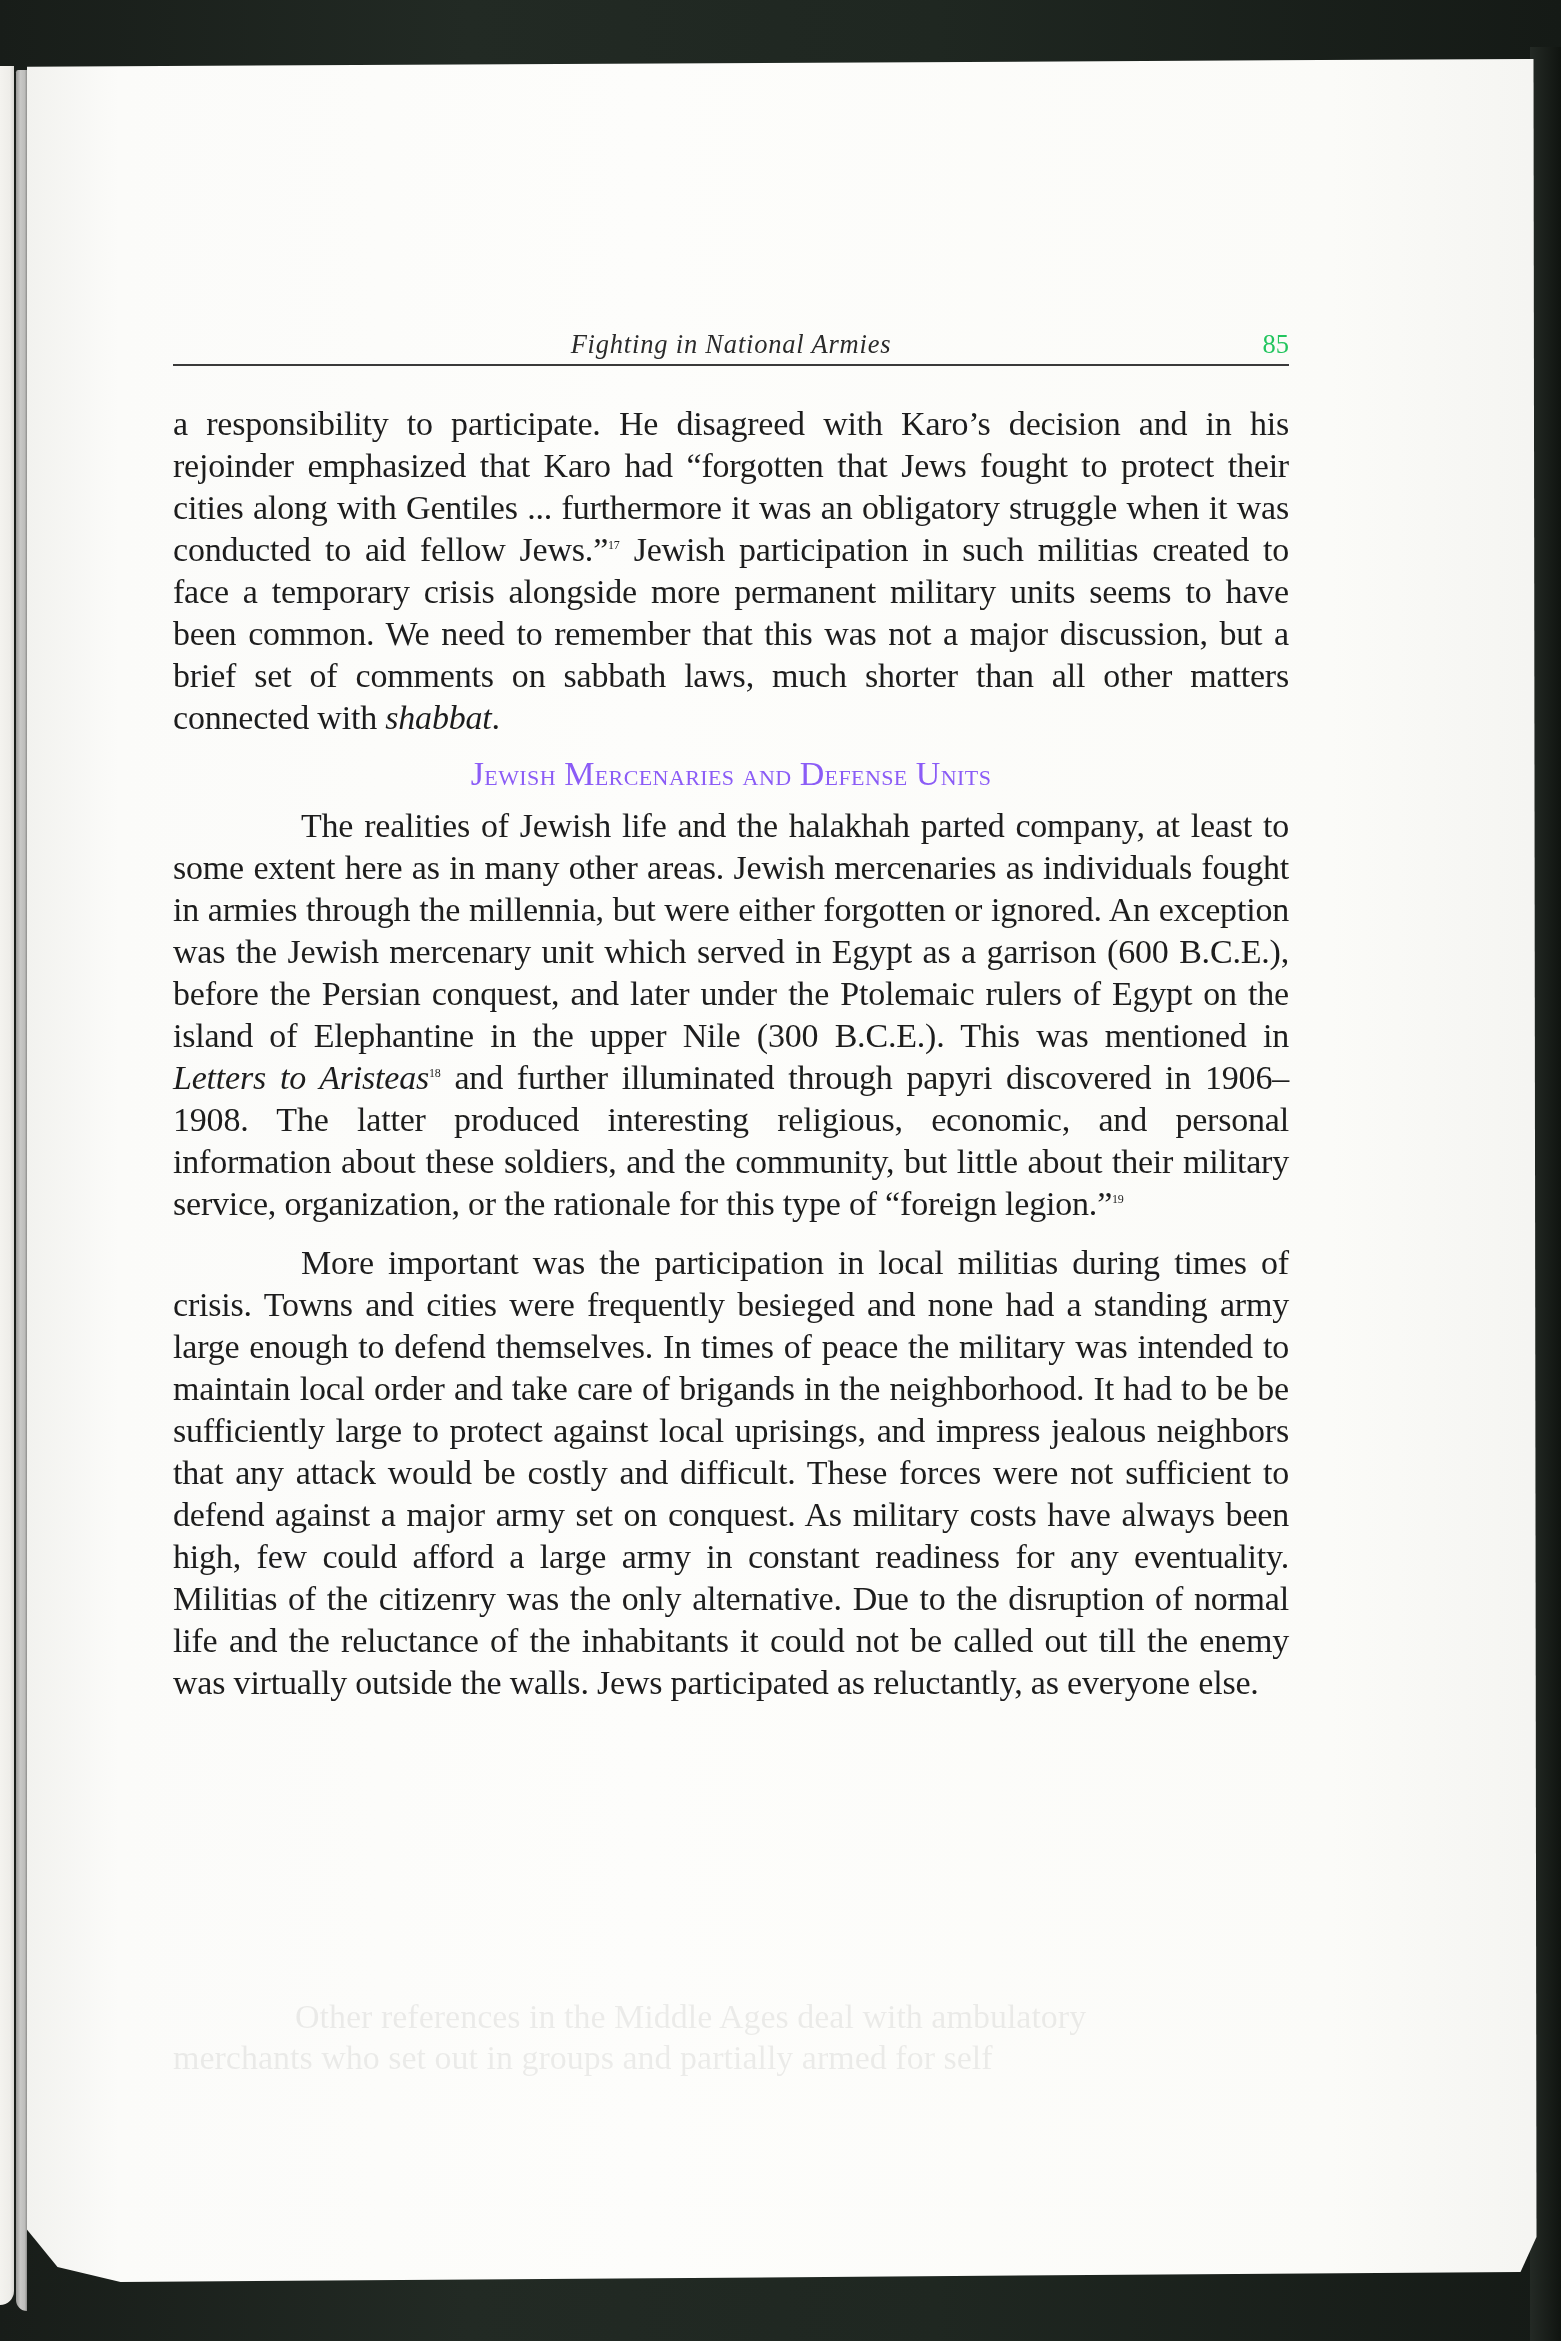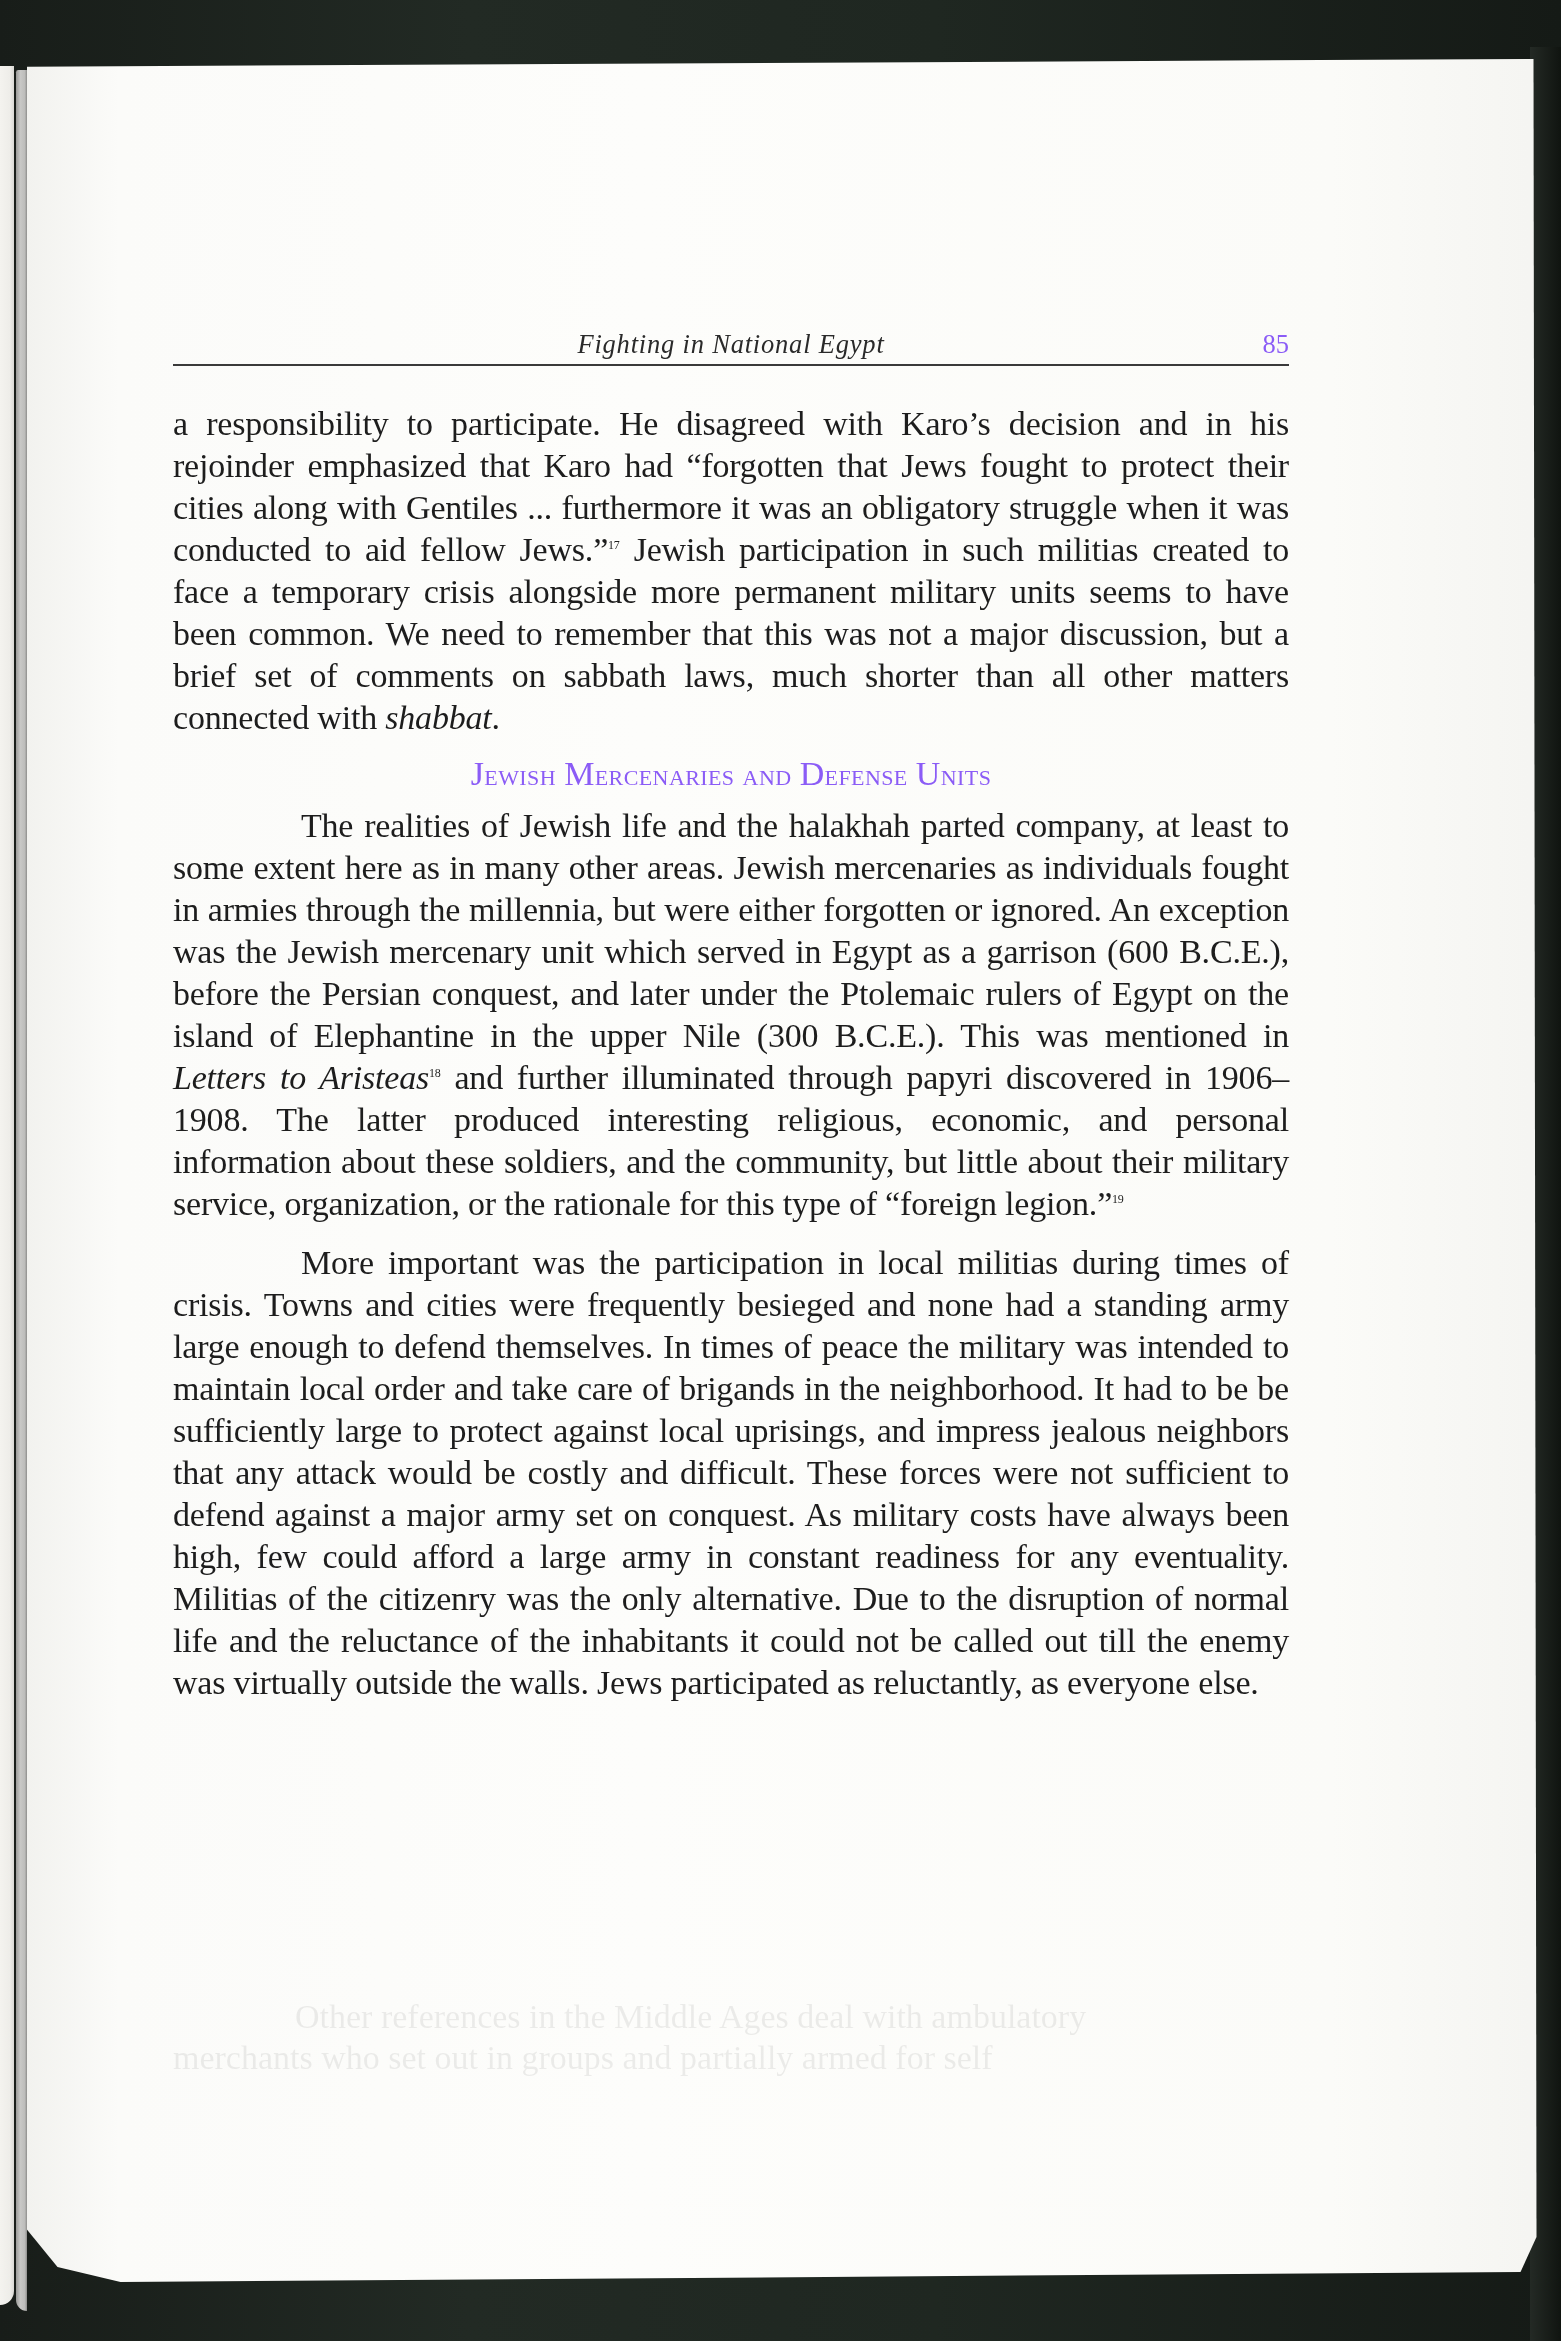--- a/index.html
+++ b/index.html
@@ -78,21 +78,21 @@
     font-style: italic;
     font-size: 26.5px;
     letter-spacing: 0.8px;
     color: #2a2a2a;
   }
   .page-number {
     position: absolute;
     right: 0;
     top: 0;
     font-size: 26.5px;
-    color: #8b5cf6;
+    color: #22c55e;
   }
   .head-rule {
     position: absolute;
     left: 173px;
     top: 364px;
     width: 1116px;
     height: 2.3px;
     background: #3a3a3a;
   }
   .text-block {
@@ -151,21 +151,21 @@
 
 <div class="left-page"></div>
 <div class="gutter"></div>
 <div class="dark-edge"></div>
 
 <div class="page">
   <div class="page-sheet"></div>
 </div>
 
 <div class="running-head">
-  <span class="running-title">Fighting in National Egypt</span>
+  <span class="running-title">Fighting in National Armies</span>
   <span class="page-number">85</span>
 </div>
 <div class="head-rule"></div>
 
 <div class="text-block">
   <p class="para"><span>a responsibility to participate.  He disagreed with Karo’s  decision and in his rejoinder emphasized that Karo had “forgotten that Jews fought to protect their cities along with Gentiles ... furthermore it was an obligatory struggle when it was conducted to aid  fellow Jews.”</span><sup>17</sup><span> Jewish participation in such militias created to face a temporary crisis alongside more permanent military units seems to have been common.  We need to remember that this was not a major discussion, but a brief set of comments on sabbath laws, much shorter than all other matters connected with </span><em>shabbat</em><span>.</span></p>
 
   <div class="section-heading"><span class="cap">J</span><span>ewish</span> <span class="cap">M</span><span>ercenaries</span> <span>and</span> <span class="cap">D</span><span>efense</span> <span class="cap">U</span><span>nits</span></div>
 
   <p class="para indent"><span>The realities of Jewish life and the halakhah parted company, at least to some extent here as in many other areas.  Jewish mercenaries as individuals fought in  armies through the millennia, but were either forgotten or ignored.  An exception was the Jewish mercenary unit which  served in Egypt as a garrison (600 B.C.E.), before the Persian conquest, and later under the Ptolemaic rulers of Egypt on the island of Elephantine in the upper Nile (300 B.C.E.). This was  mentioned in </span><em>Letters to Aristeas</em><sup>18</sup><span>  and further illuminated through papyri discovered in 1906–1908.  The latter produced interesting religious, economic, and personal information about these soldiers, and the community, but little about their  military service, organization, or the rationale for this type of “foreign legion.”</span><sup>19</sup></p>

